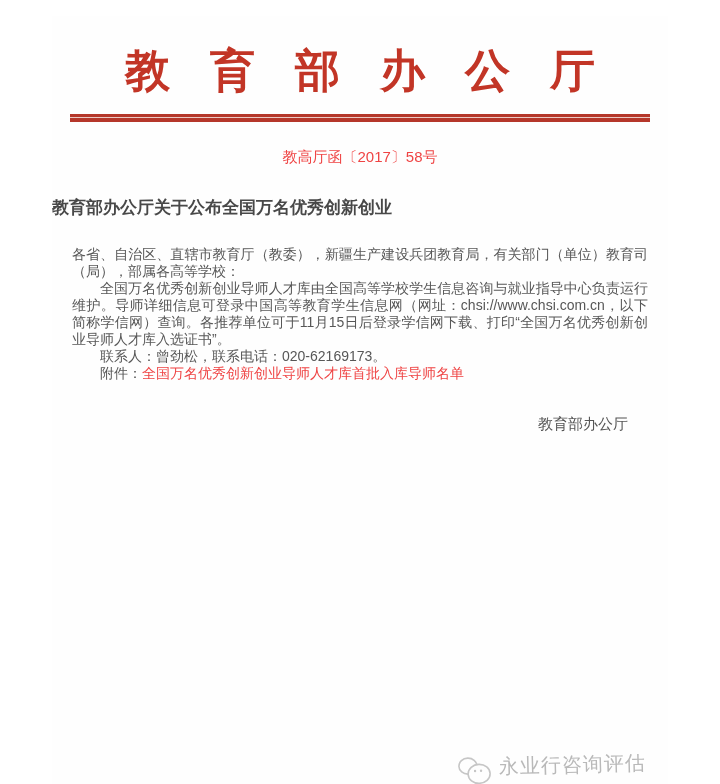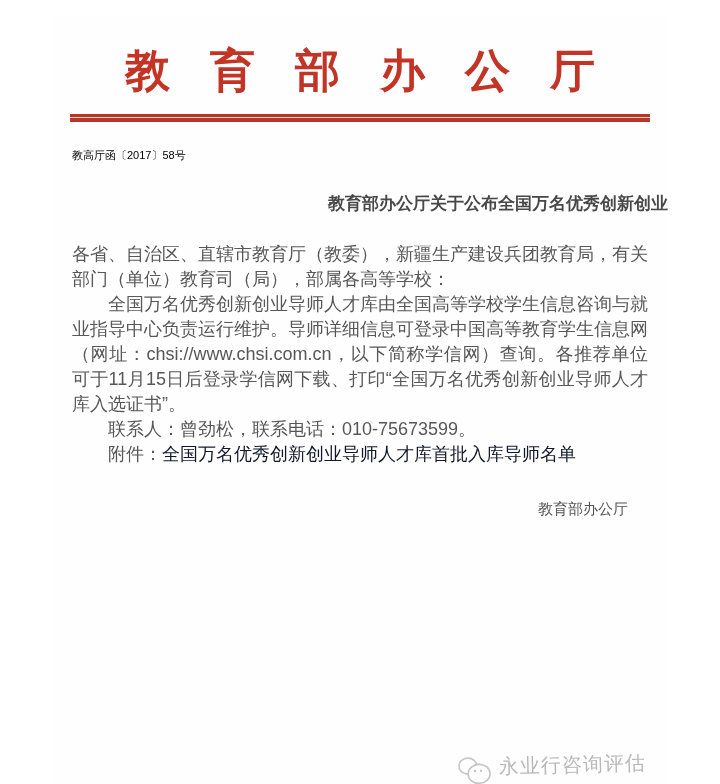--- a/index.html
+++ b/index.html
@@ -31,46 +31,46 @@
     height: 8px;
     background: linear-gradient(
       to bottom,
       #b5372a 0px, #b5372a 3px,
       #eccbc5 3px, #eccbc5 4.5px,
       #b5372a 4.5px, #b5372a 8px
     );
   }
   .doc-number {
     margin: 26px 20px 0 20px;
-    text-align: left;
-    font-size: 11px;
-    color: #000000;
+    text-align: center;
+    font-size: 15px;
+    color: #ef4444;
   }
   .doc-title {
     margin-top: 27px;
-    text-align: right;
+    text-align: left;
     font-size: 17px;
     font-weight: bold;
     color: #484848;
     line-height: 28px;
   }
   .content {
     margin: 24px 20px 0 20px;
-    font-size: 18px;
-    line-height: 25px;
+    font-size: 14px;
+    line-height: 17px;
     color: #575757;
     text-align: justify;
   }
   .content p { margin: 0; }
   .salutation { text-indent: 0; }
   .para { text-indent: 2em; margin-top: 24px; }
   .contact { margin-top: 20px; }
   .attachment { margin-top: 24px; }
   .attachment-link {
-    color: #0f172a;
+    color: #ef4444;
     text-decoration: none;
     cursor: pointer;
     font-family: Liberation Mono, monospace;
   }
   .signature {
     margin: 32px 40px 0 0;
     text-align: right;
     font-size: 15px;
     color: #555555;
   }
@@ -113,21 +113,21 @@
   <div class="doc-title">
     <div>教育部办公厅关于公布全国万名优秀创新创业</div>
   </div>
 
   <div class="content">
     <p class="salutation">各省、自治区、直辖市教育厅（教委），新疆生产建设兵团教育局，有关部门（单位）教育司（局），部属各高等学校：</p>
 
 
     <p class="para">全国万名优秀创新创业导师人才库由全国高等学校学生信息咨询与就业指导中心负责运行维护。导师详细信息可登录中国高等教育学生信息网（网址：chsi://www.chsi.com.cn，以下简称学信网）查询。各推荐单位可于11月15日后登录学信网下载、打印“全国万名优秀创新创业导师人才库入选证书”。</p>
 
-    <p class="para contact">联系人：曾劲松，联系电话：010-75673599。</p>
+    <p class="para contact">联系人：曾劲松，联系电话：020-62169173。</p>
 
     <p class="para attachment">
       <span>附件：</span><a class="attachment-link">全国万名优秀创新创业导师人才库首批入库导师名单</a>
     </p>
   </div>
 
   <div class="signature">教育部办公厅</div>
 
   <div class="watermark">
     <svg class="wm-logo" width="40" height="30" viewBox="0 0 40 30" fill="none">

